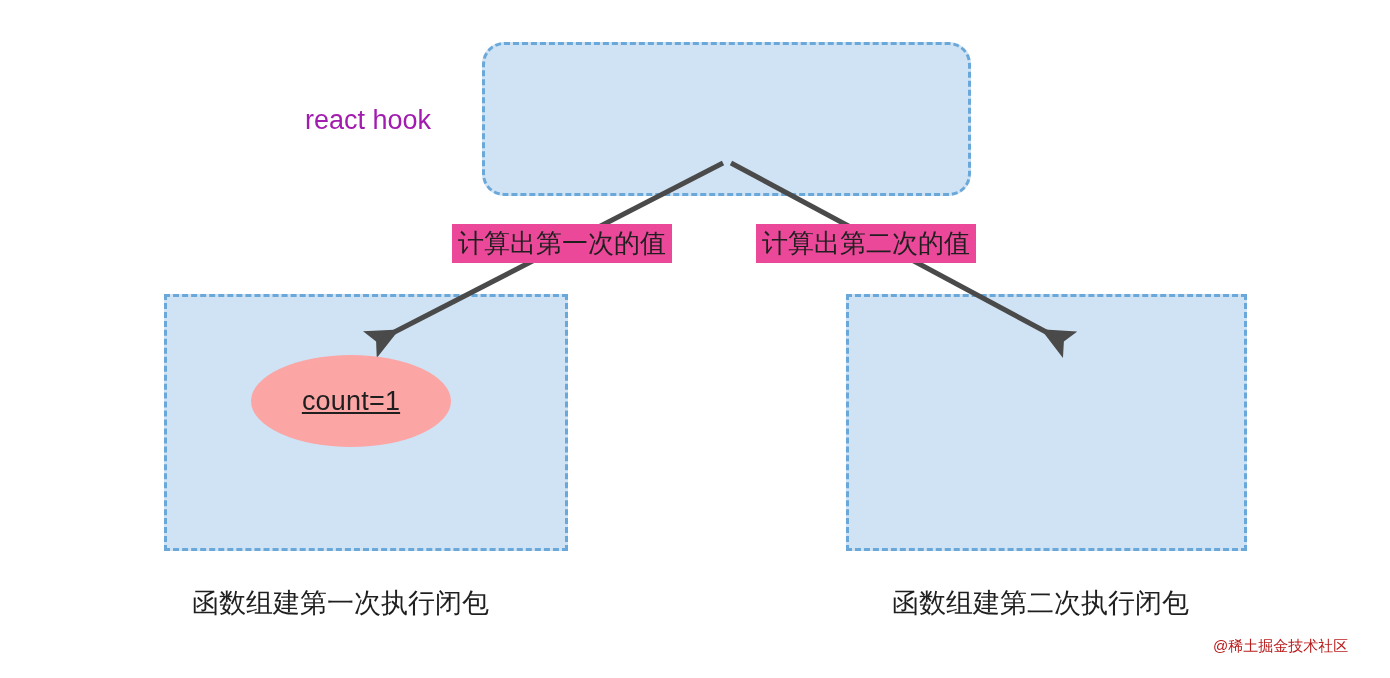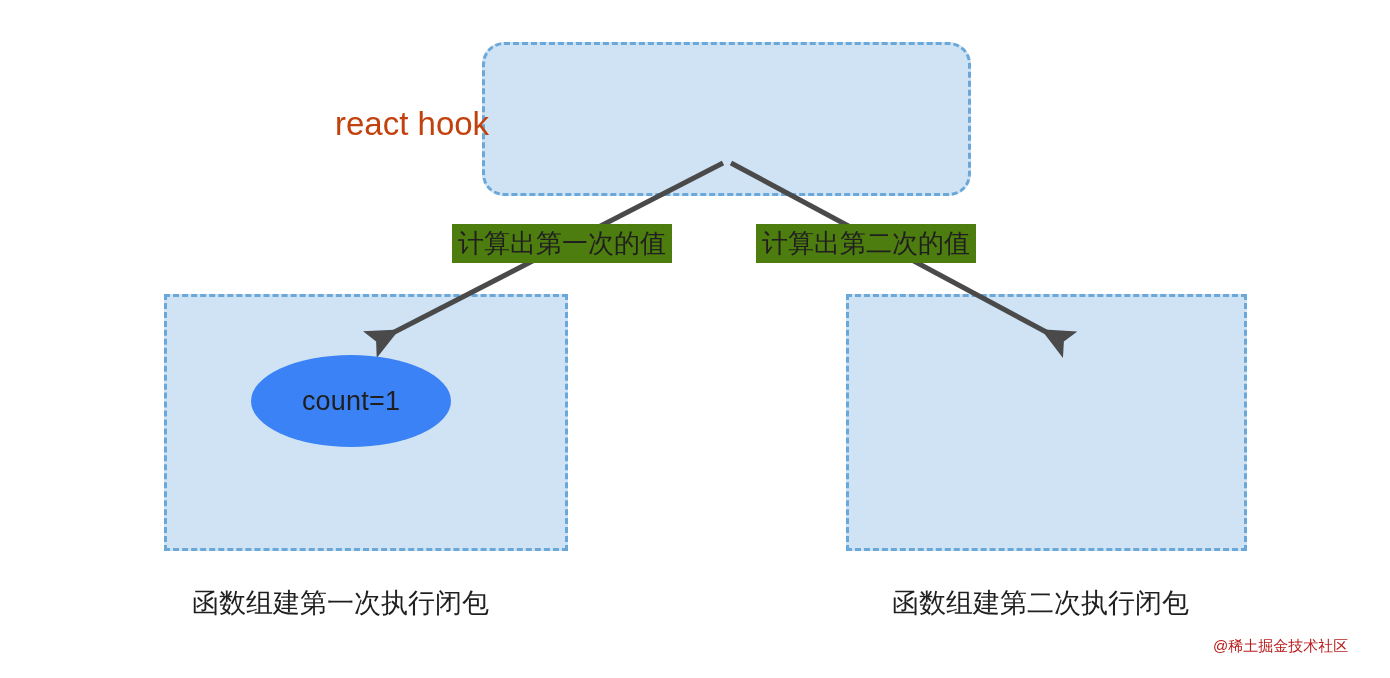--- a/index.html
+++ b/index.html
@@ -74,47 +74,47 @@
     top: 79px;
     width: 200px;
     height: 88px;
     background: #7fc3bb;
   }
   #count1-node {
     left: 251px;
     top: 355px;
     width: 200px;
     height: 92px;
-    background: #3b82f6;
+    background: #fca5a5;
+    text-decoration: underline;
   }
   #count2-node {
     left: 957px;
     top: 355px;
     width: 200px;
     height: 92px;
     background: #dd8b85;
   }
 
   
   .text {
     position: absolute;
     color: #222222;
     white-space: nowrap;
     z-index: 5;
   }
   #react-hook-label {
     left: 305px;
     top: 105px;
-    font-size: 33px;
-    color: #c2410c;
-    margin-left: 30px;
+    font-size: 27px;
+    color: #a21caf;
   }
   .edge-label {
     font-size: 26px;
-    background: #4d7c0f;
+    background: #ec4899;
     padding: 2px 6px;
     color: #1f1f1f;
   }
   #edge-label-1 {
     left: 452px;
     top: 224px;
   }
   #edge-label-2 {
     left: 756px;
     top: 224px;

